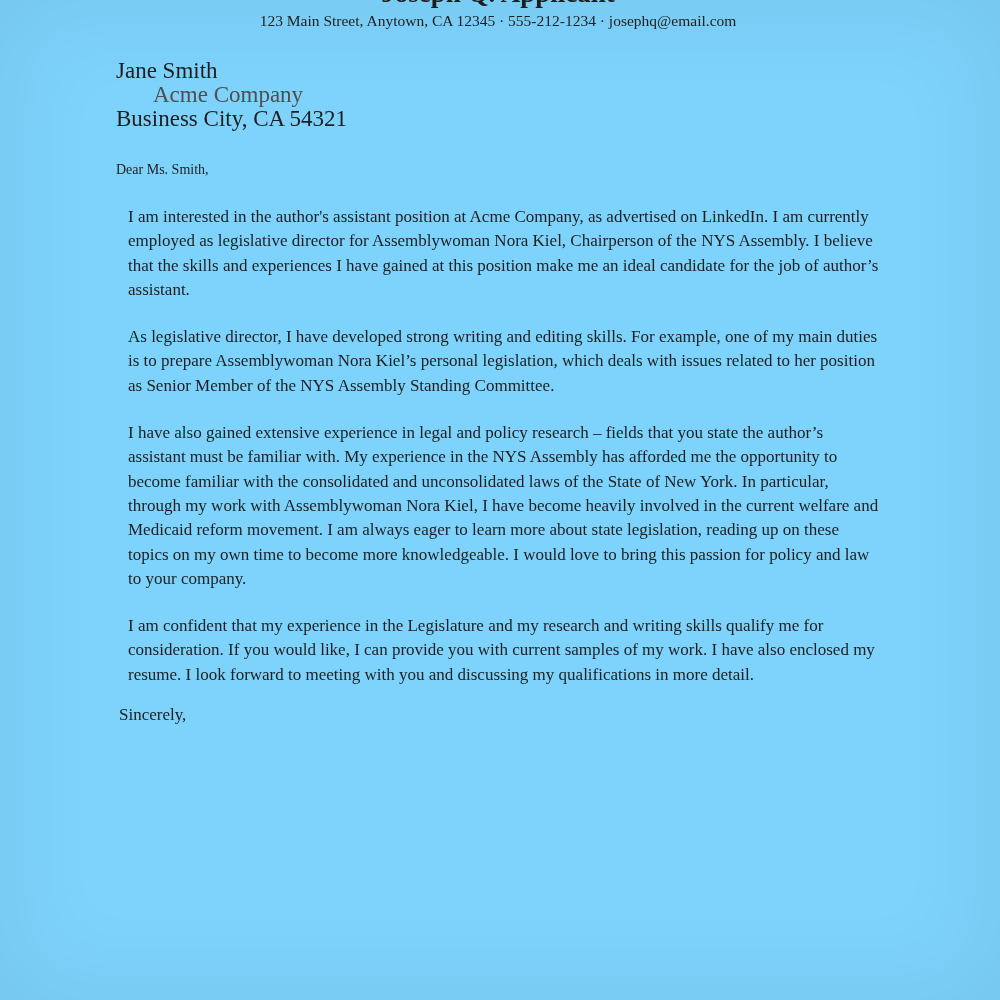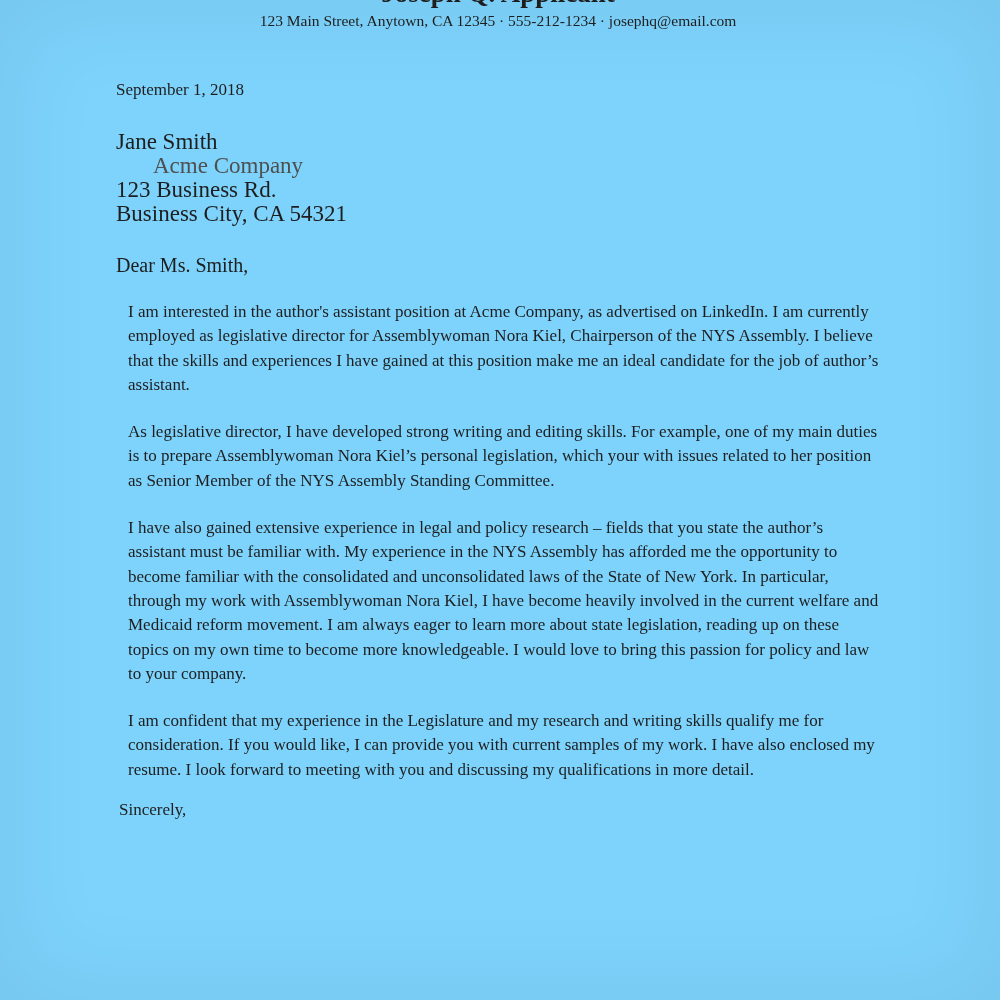--- a/index.html
+++ b/index.html
@@ -44,21 +44,21 @@
     margin-top: 28px;
     font-size: 23px;
     line-height: 24px;
   }
   .recipient-company {
     color: var(--muted, #4f4f4f);
     margin-left: 37px;
   }
   .salutation {
     margin-top: 27px;
-    font-size: 20px;
+    font-size: 14px;
     line-height: 24px;
   }
   .body-paragraphs p.para {
     margin: 23px 0 0 12px;
     font-size: 17px;
     line-height: 24.3px;
   }
   .closing {
     margin-top: 16px;
     padding-left: 3px;
@@ -70,34 +70,32 @@
 <body>
 
 <div class="canvas">
   <div class="letter">
 
     <div class="letterhead">
       <div class="applicant-name">Joseph Q. Applicant</div>
       <div class="contact-line">123 Main Street, Anytown, CA 12345 · 555-212-1234 · josephq@email.com</div>
     </div>
 
-    <div class="date-line">September 1, 2018</div>
 
     <div class="recipient-block">
       <div>Jane Smith</div>
       <div class="recipient-company">Acme Company</div>
-      <div>123 Business Rd.</div>
       <div>Business City, CA 54321</div>
     </div>
 
     <div class="salutation">Dear Ms. Smith,</div>
 
     <div class="body-paragraphs">
         <p class="para">I am interested in the author's assistant position at Acme Company, as advertised on LinkedIn. I am currently employed as legislative director for Assemblywoman Nora Kiel, Chairperson of the NYS Assembly. I believe that the skills and experiences I have gained at this position make me an ideal candidate for the job of author’s assistant.</p>
-        <p class="para">As legislative director, I have developed strong writing and editing skills. For example, one of my main duties is to prepare Assemblywoman Nora Kiel’s personal legislation, which your with issues related to her position as Senior Member of the NYS Assembly Standing Committee.</p>
+        <p class="para">As legislative director, I have developed strong writing and editing skills. For example, one of my main duties is to prepare Assemblywoman Nora Kiel’s personal legislation, which deals with issues related to her position as Senior Member of the NYS Assembly Standing Committee.</p>
         <p class="para">I have also gained extensive experience in legal and policy research – fields that you state the author’s assistant must be familiar with. My experience in the NYS Assembly has afforded me the opportunity to become familiar with the consolidated and unconsolidated laws of the State of New York. In particular, through my work with Assemblywoman Nora Kiel, I have become heavily involved in the current welfare and Medicaid reform movement. I am always eager to learn more about state legislation, reading up on these topics on my own time to become more knowledgeable. I would love to bring this passion for policy and law to your company.</p>
         <p class="para">I am confident that my experience in the Legislature and my research and writing skills qualify me for consideration. If you would like, I can provide you with current samples of my work. I have also enclosed my resume. I look forward to meeting with you and discussing my qualifications in more detail.</p>
       </div>
 
     <div class="closing">Sincerely,</div>
 
   </div>
 </div>
 
 </body></html>

